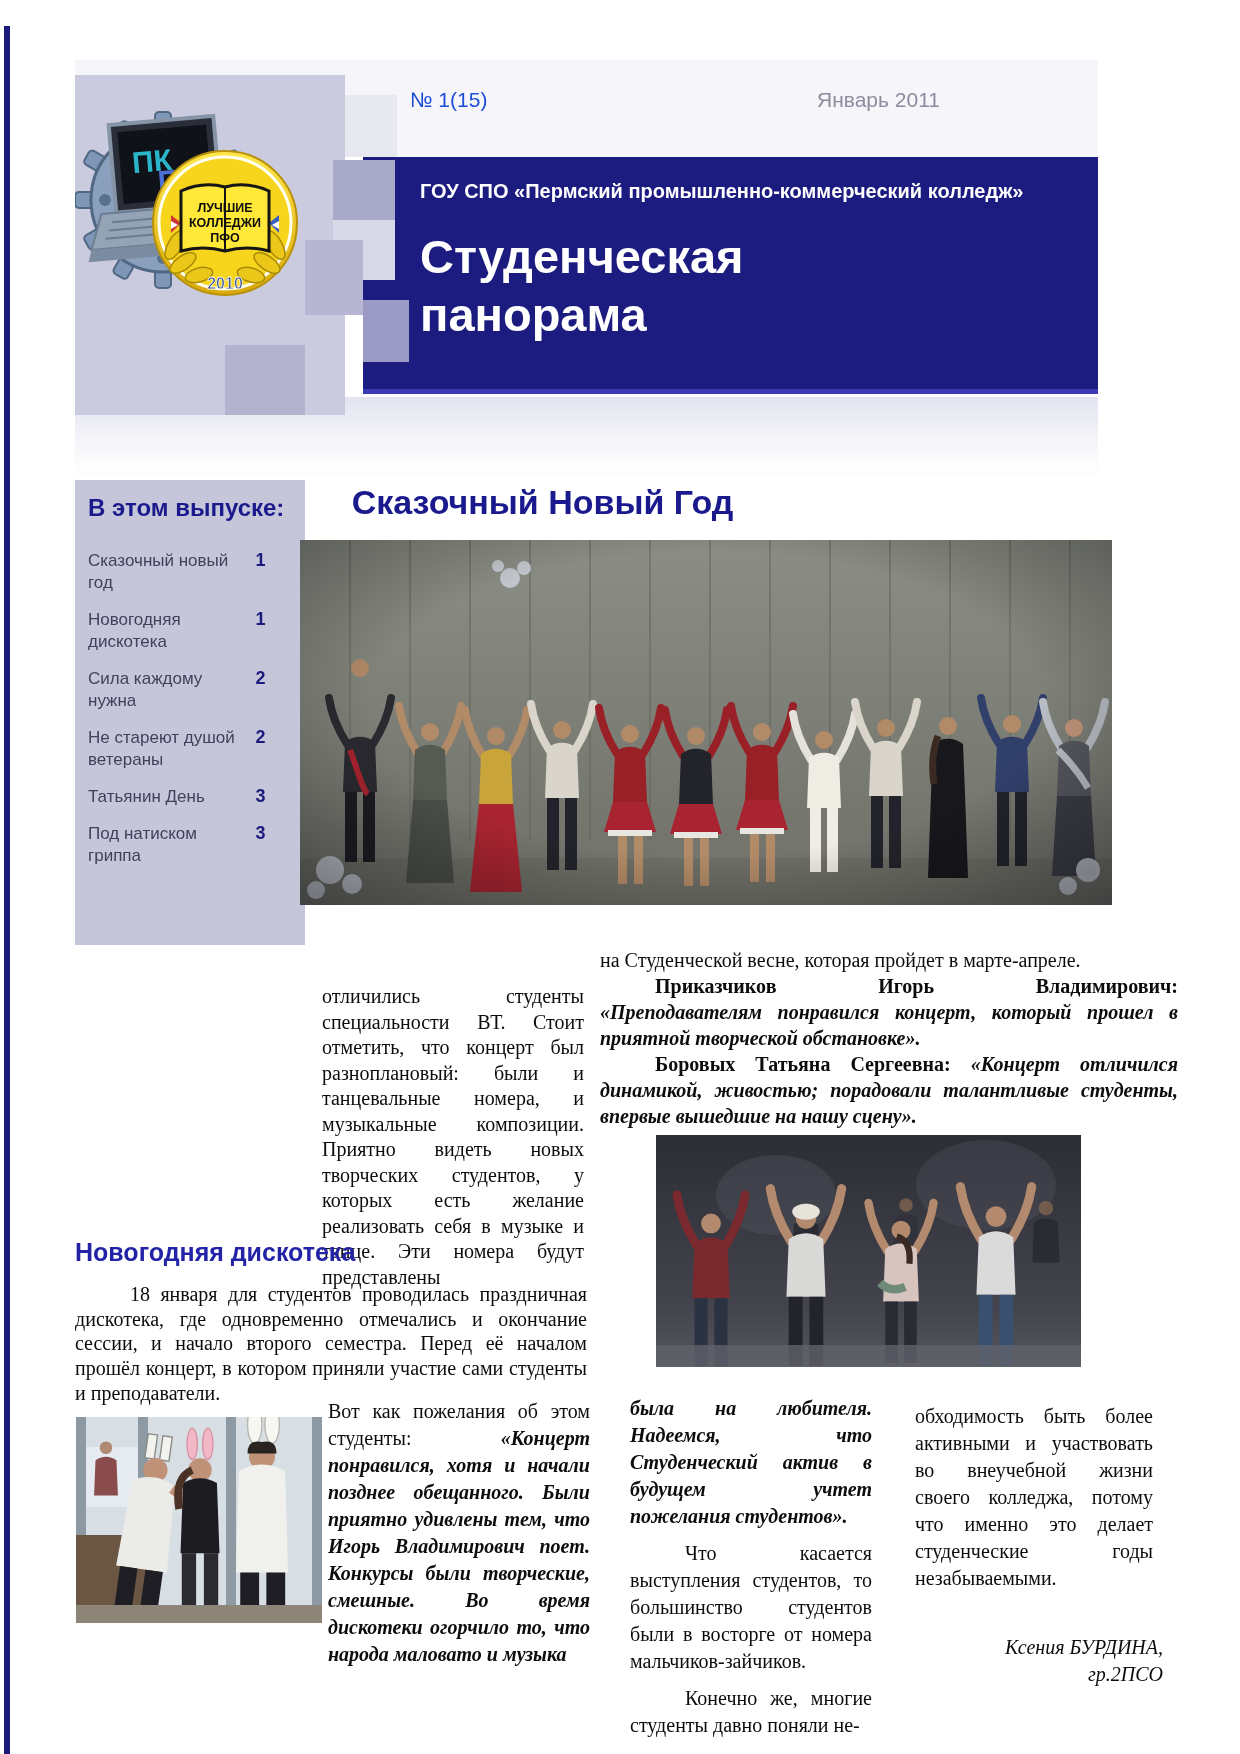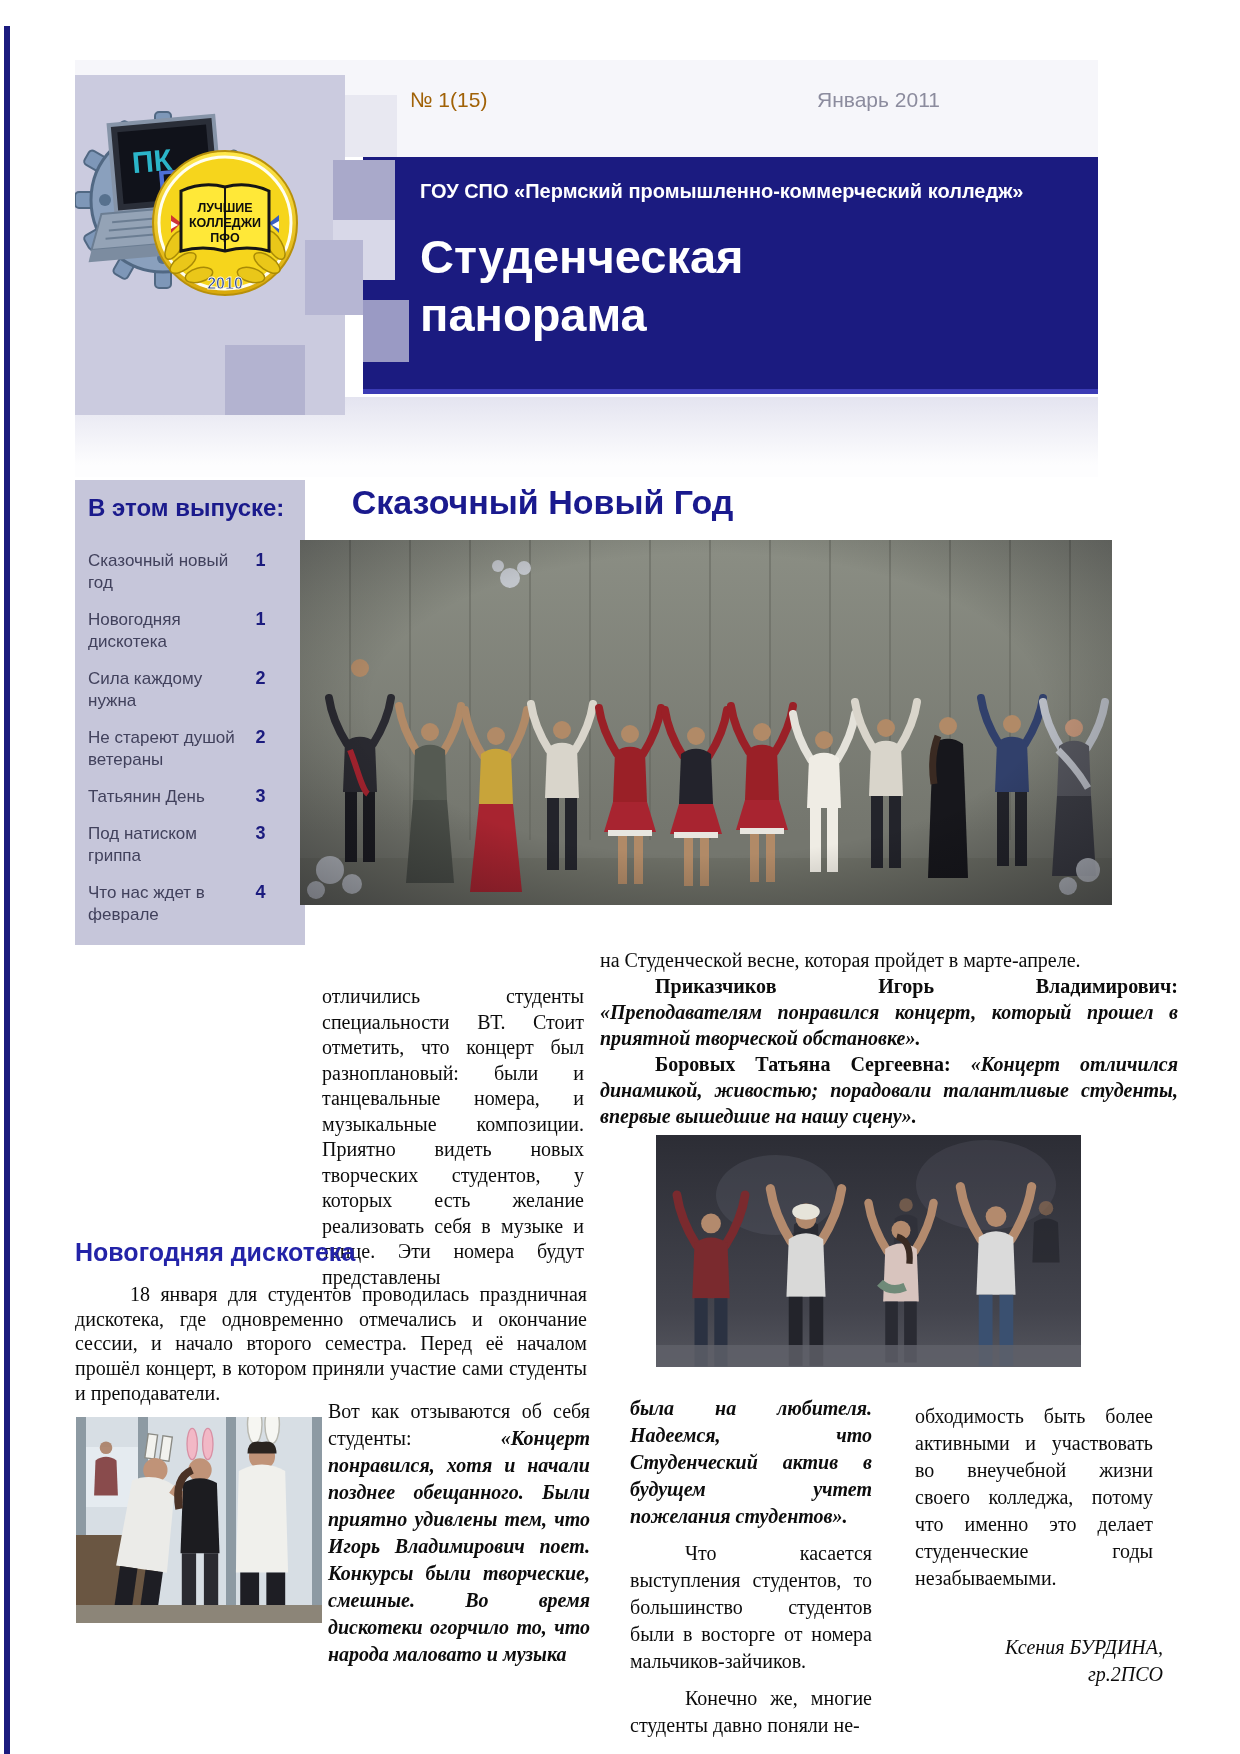--- a/index.html
+++ b/index.html
@@ -15,21 +15,21 @@
              background:linear-gradient(to bottom,#e4e4f0 0%,#fdfdfe 85%);}
   .sq{position:absolute;}
   .bigsq{left:75px;top:75px;width:270px;height:340px;background:#cbcbdf;}
   .sq1{left:345px;top:95px;width:52px;height:62px;background:#e8e8f1;}
   .sq2{left:333px;top:160px;width:62px;height:60px;background:#a9a9ca;}
   .sq3{left:333px;top:220px;width:62px;height:60px;background:#d8d8e8;}
   .sq4{left:305px;top:240px;width:58px;height:75px;background:#b6b6d3;}
   .sq5{left:363px;top:300px;width:46px;height:62px;background:#9a9ac4;}
   .sq6{left:225px;top:345px;width:80px;height:70px;background:#b3b3d0;}
   
-  .issue{left:410px;top:88px;font-family:"Liberation Sans",sans-serif;font-size:21px;color:#a16207;}
+  .issue{left:410px;top:88px;font-family:"Liberation Sans",sans-serif;font-size:21px;color:#1d4ed8;}
   .date{left:817px;top:88px;font-family:"Liberation Sans",sans-serif;font-size:21px;color:#8c8c9e;}
   .college{left:420px;top:180px;width:660px;font-family:"Liberation Sans",sans-serif;
            font-weight:bold;font-size:20px;color:#ffffff;}
   .paper-title{left:420px;top:228px;width:660px;font-family:"Liberation Sans",sans-serif;
            font-weight:bold;font-size:47px;line-height:58px;color:#ffffff;}
   
   .toc{left:75px;top:480px;width:230px;height:465px;background:#c6c6da;}
   .toc-head{left:88px;top:494px;font-family:"Liberation Sans",sans-serif;font-weight:bold;
             font-size:24px;color:#1a1a8c;}
   .toc-list{left:88px;top:550px;width:202px;font-family:"Liberation Sans",sans-serif;}
@@ -210,24 +210,20 @@
       <div class="toc-page">2</div>
     </div>
     <div class="toc-item">
       <div class="toc-label">Татьянин День</div>
       <div class="toc-page">3</div>
     </div>
     <div class="toc-item gap-extra">
       <div class="toc-label">Под натиском гриппа</div>
       <div class="toc-page">3</div>
     </div>
-    <div class="toc-item">
-      <div class="toc-label">Что нас ждет в феврале</div>
-      <div class="toc-page">4</div>
-    </div>
   </div>
 
   <div class="abs a1-title">Сказочный Новый Год</div>
 
   <div class="abs photo ph1">
     <svg viewBox="0 0 812 365" width="812" height="365" preserveAspectRatio="none">
       <defs>
         <linearGradient id="wallG" x1="0" y1="0" x2="0" y2="1">
           <stop offset="0" stop-color="#8b8e84"></stop>
             <stop offset="0.8" stop-color="#74766e"></stop>
@@ -496,21 +492,21 @@
         <path d="M-10,-52 q0,-10 10,-8 q10,-2 10,8" fill="#2a2420"></path>
         <path d="M-16,-40 C-6,-46 6,-46 16,-40 L18,30 L-18,30 Z" fill="#f0f0ec"></path>
         <rect x="-15" y="30" width="13" height="34" fill="#1e1e24"></rect>
           <rect x="3" y="30" width="13" height="34" fill="#1e1e24"></rect>
       </g>
       <rect x="0" y="188" width="246" height="18" fill="#8c8578"></rect>
     </svg>
   </div>
 
   <div class="abs body-col colB2">
-    <span>Вот как отзываются об себя студенты: </span><span class="q">«Концерт понравился, хотя и начали позднее обещанного. Были приятно удивлены тем, что Игорь Владимирович поет. Конкурсы были творческие, смешные. Во время дискотеки огорчило то, что народа маловато и музыка</span>
+    <span>Вот как пожелания об этом студенты: </span><span class="q">«Концерт понравился, хотя и начали позднее обещанного. Были приятно удивлены тем, что Игорь Владимирович поет. Конкурсы были творческие, смешные. Во время дискотеки огорчило то, что народа маловато и музыка</span>
   </div>
 
   <div class="abs body-col colC">
     <p class="q">была на любителя. Надеемся, что Студенческий актив в будущем учтет пожелания студентов».</p>
     <p class="indent">Что касается выступления студентов, то большинство студентов были в восторге от номера мальчиков-зайчиков.</p>
     <p class="indent">Конечно же, многие студенты давно поняли не-</p>
   </div>
 
   <div class="abs body-col colD">
     <p>обходимость быть более активными и участвовать во внеучебной жизни своего колледжа, потому что именно это делает студенческие годы незабываемыми.</p>

